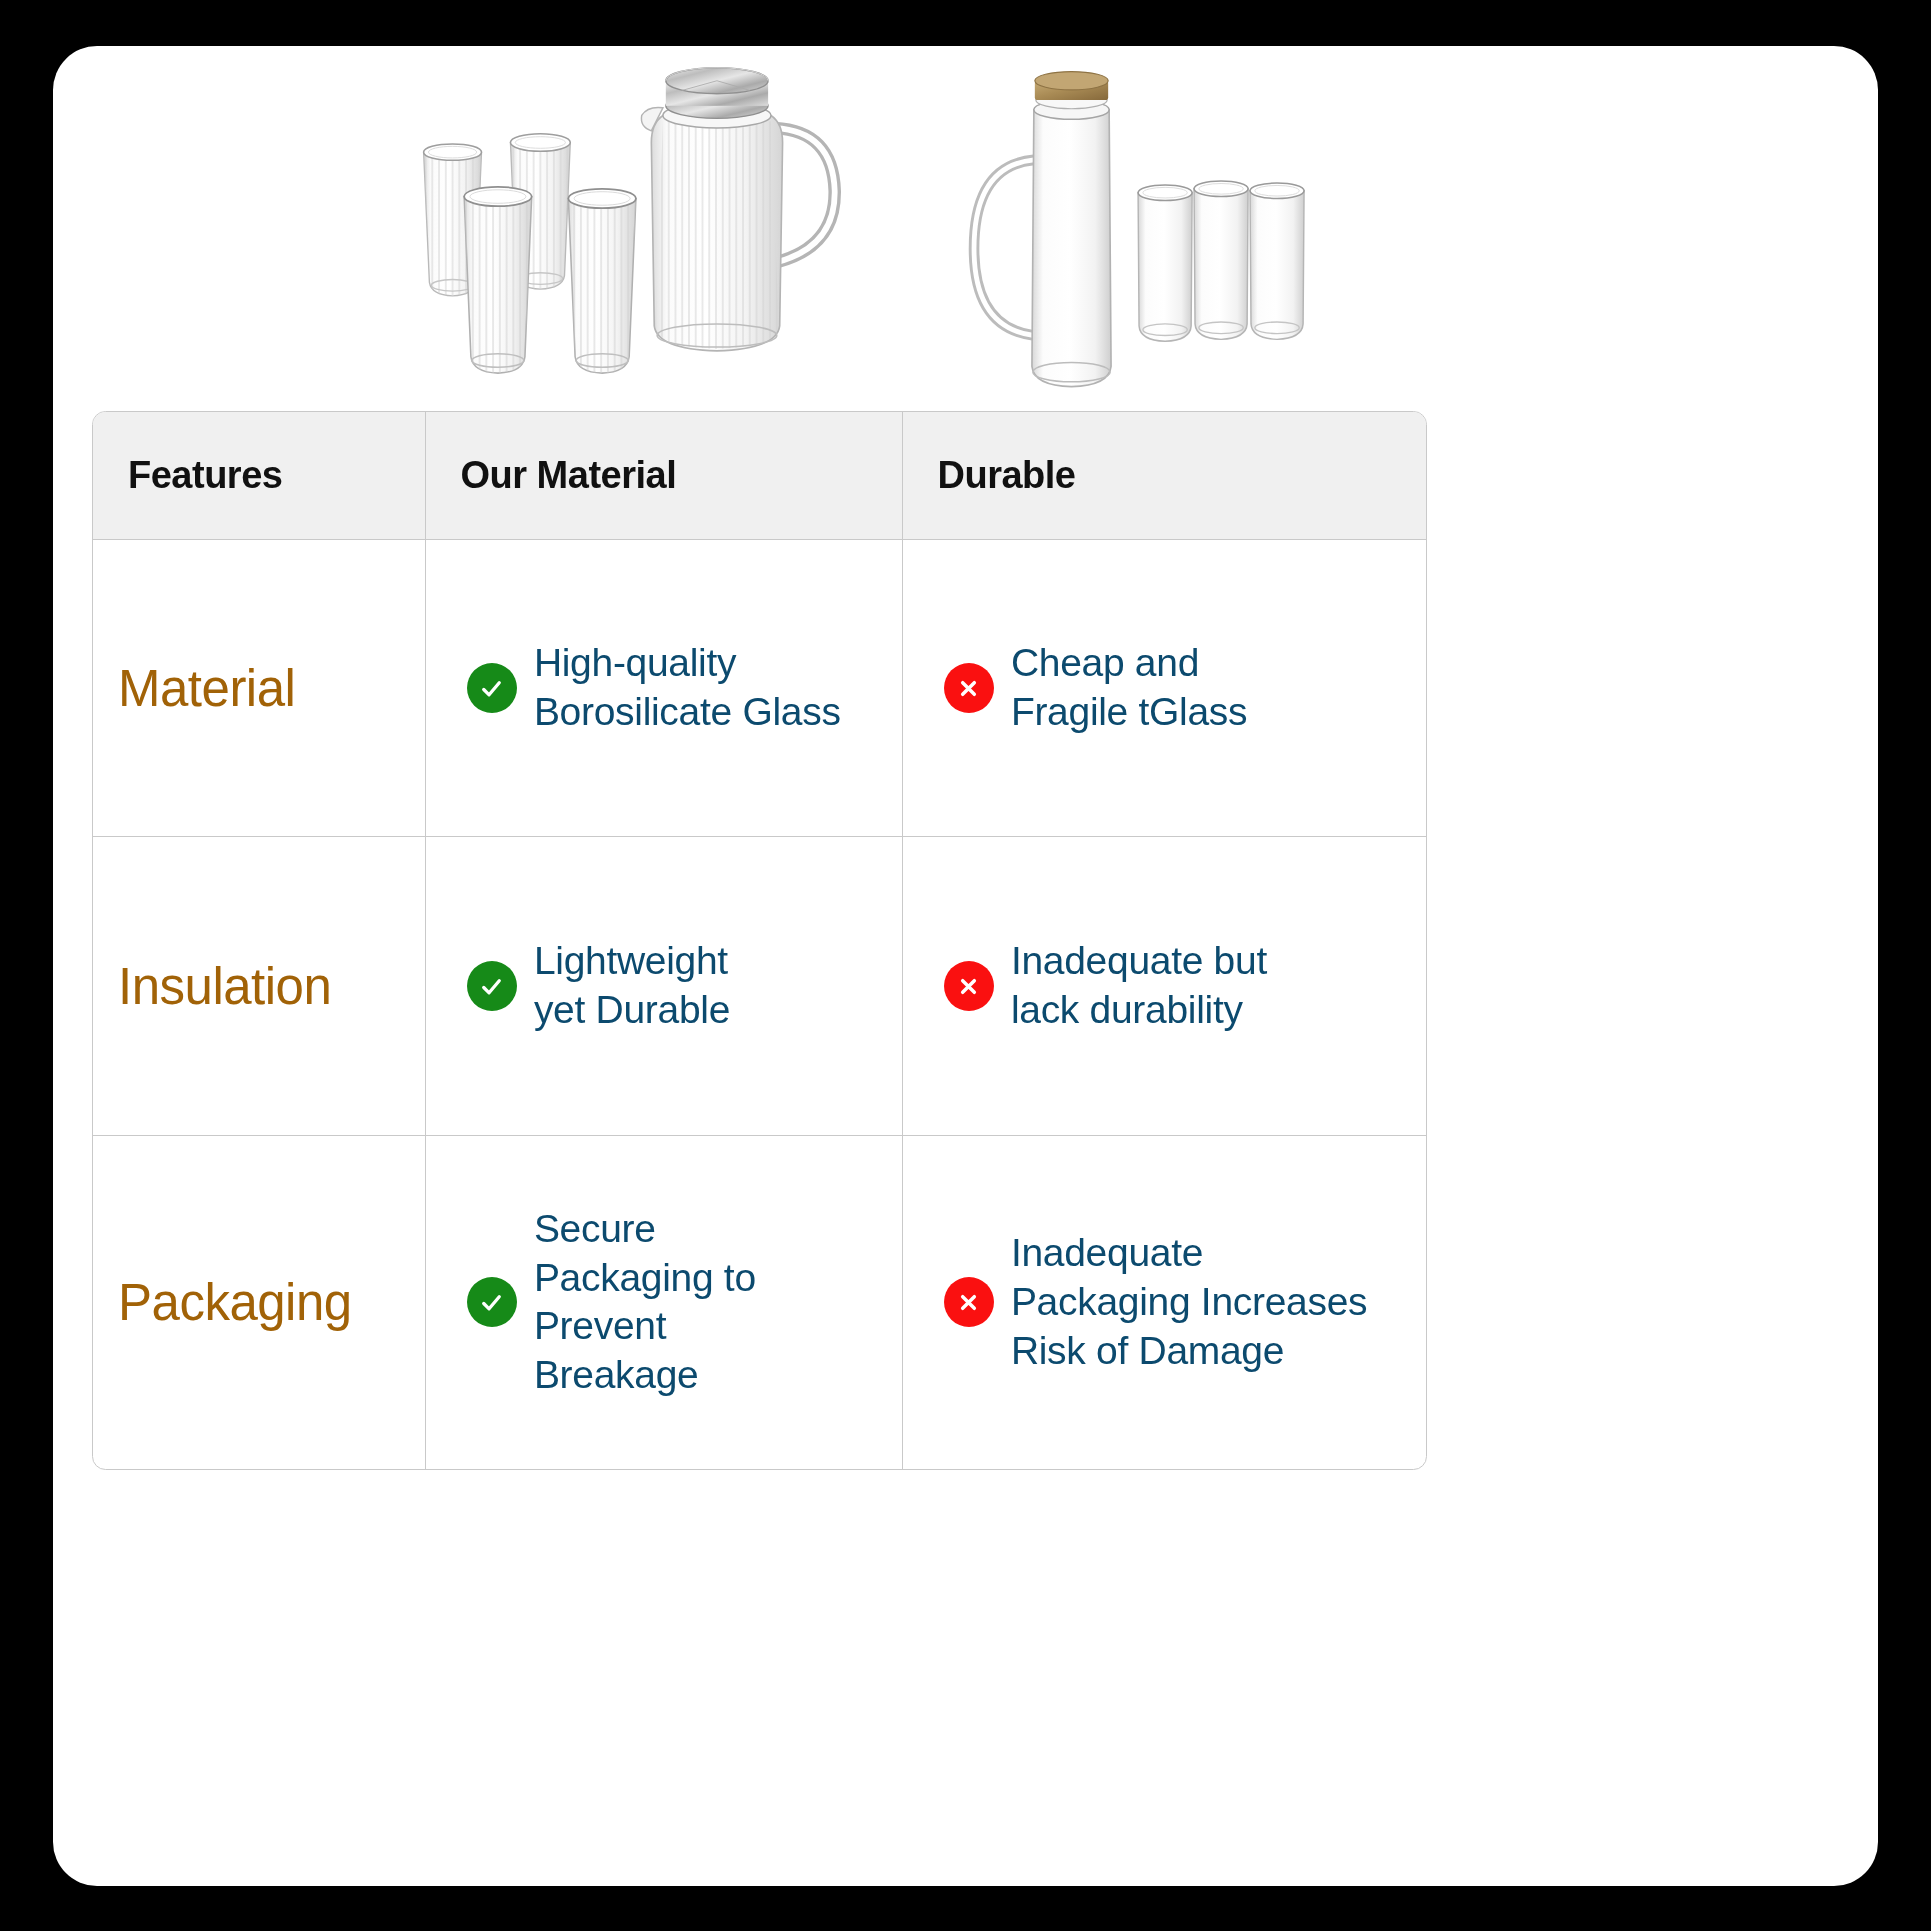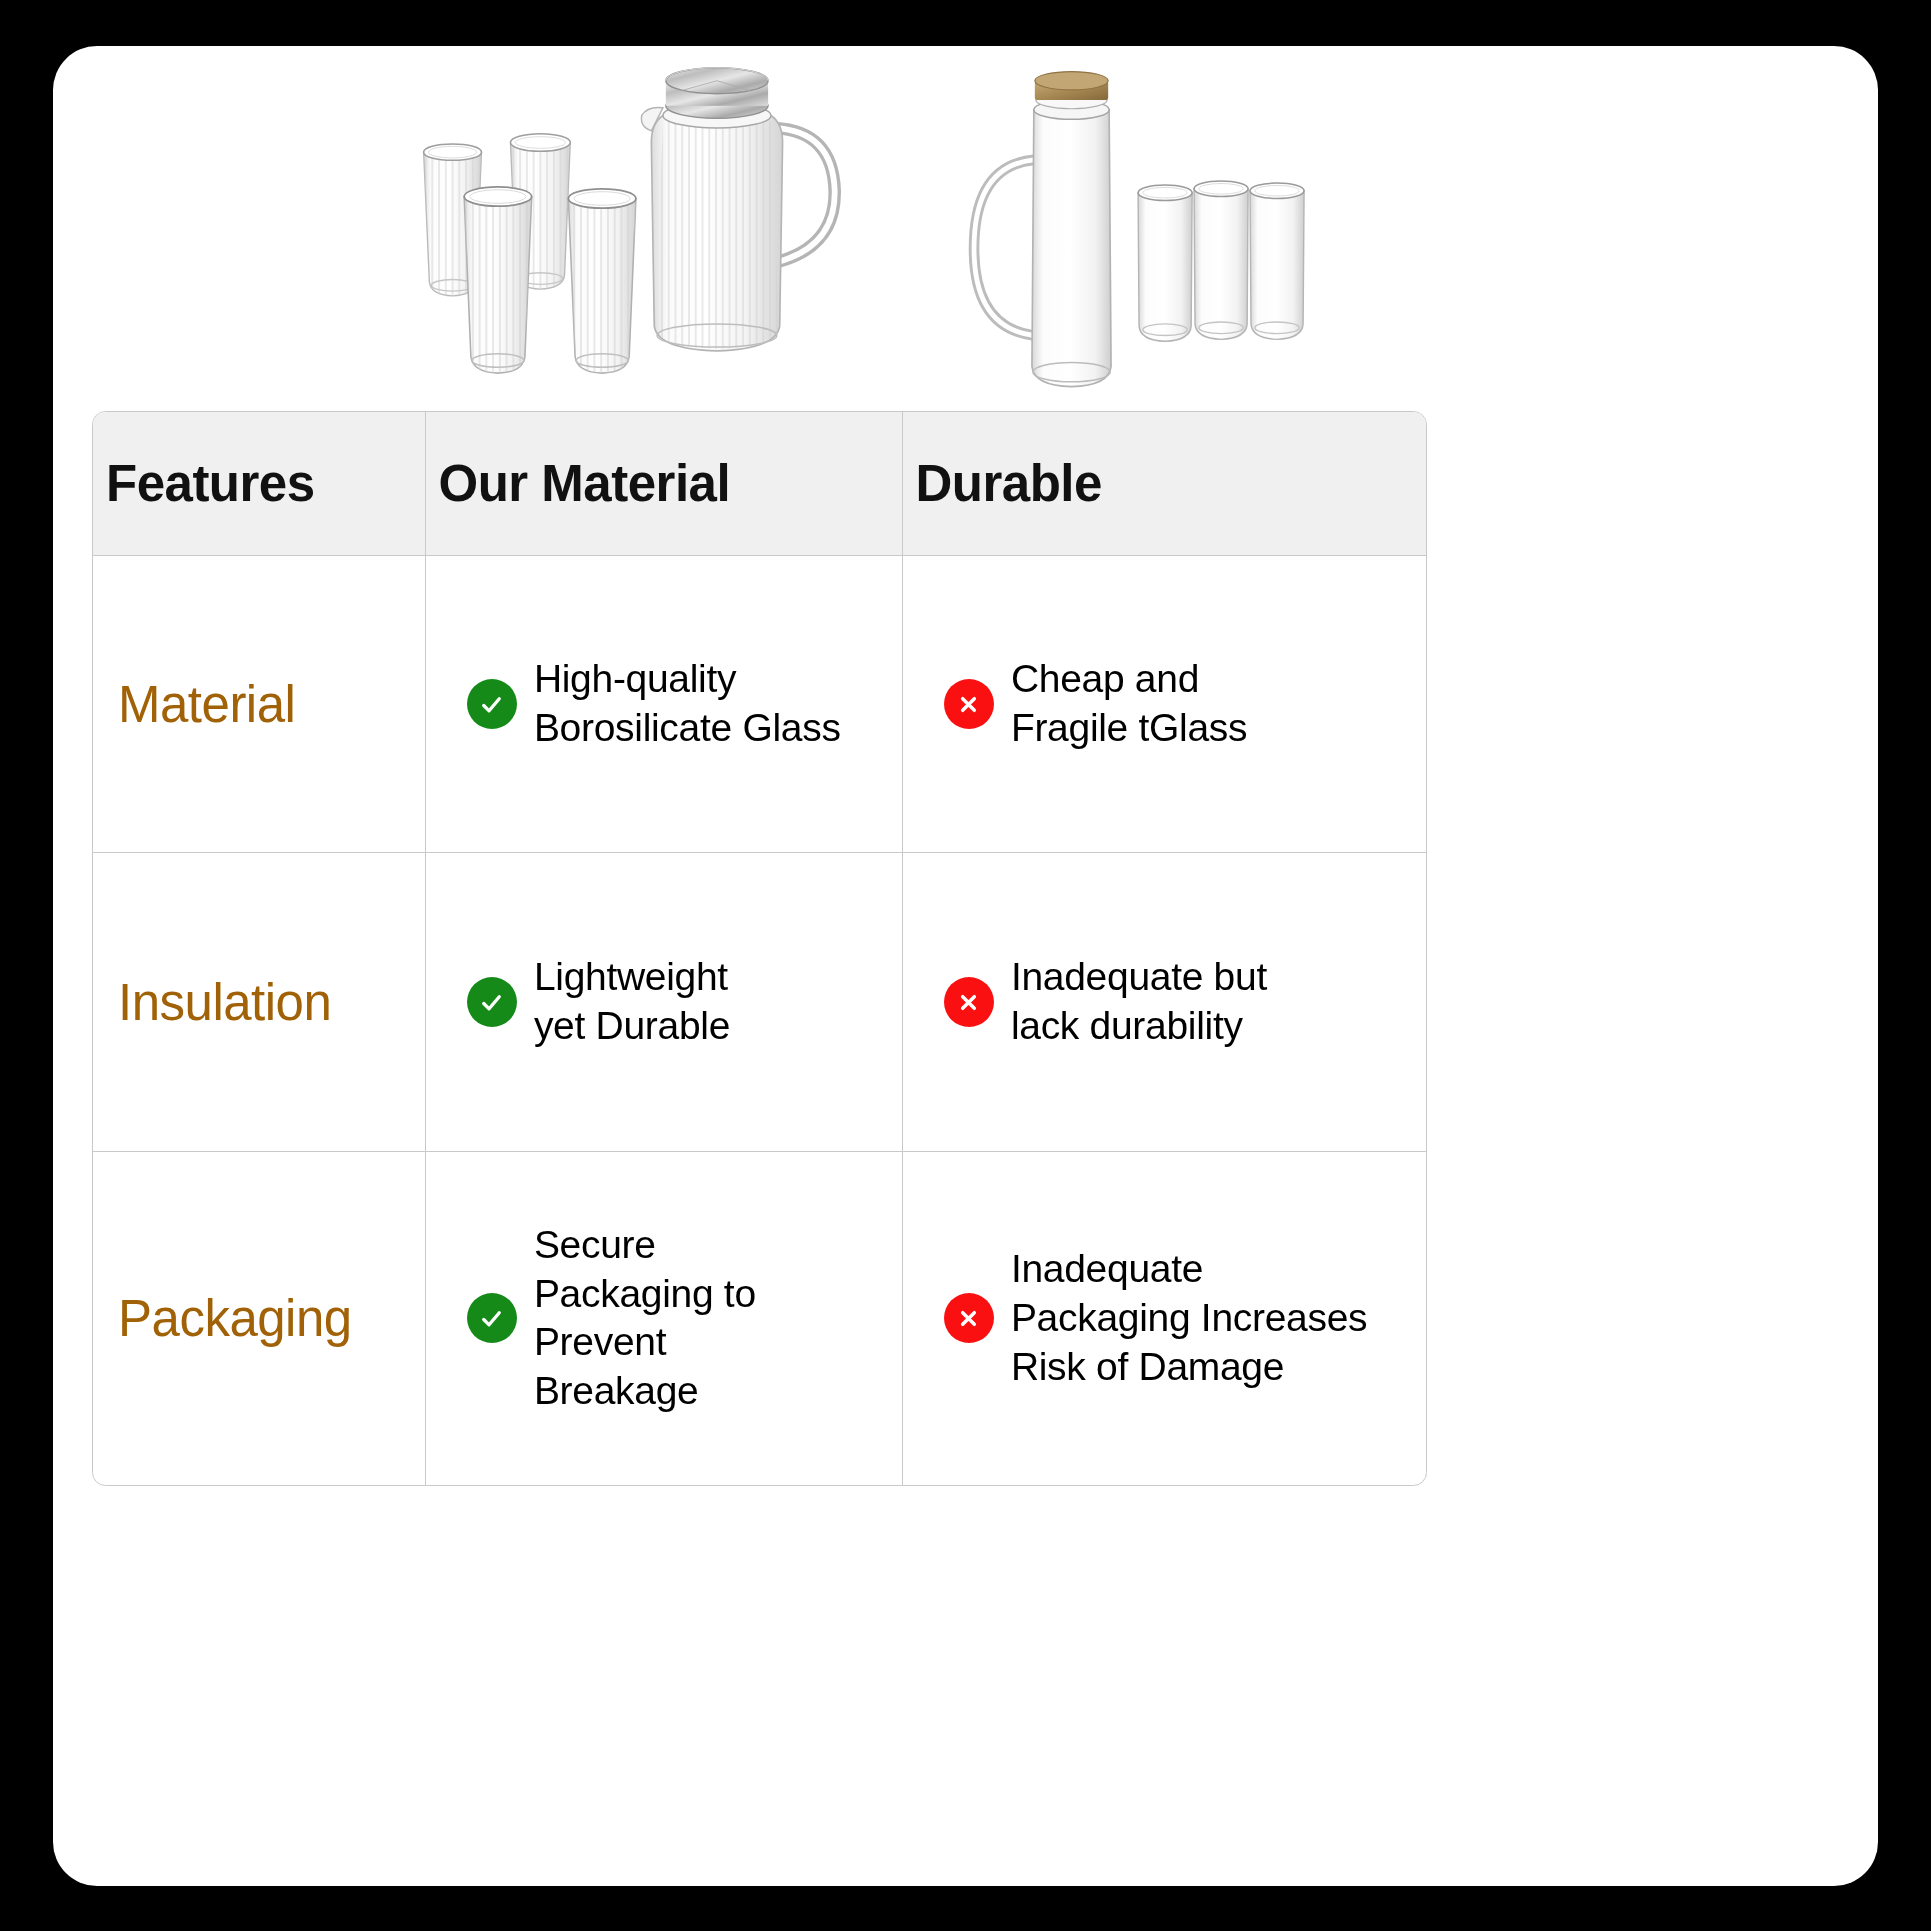--- a/index.html
+++ b/index.html
@@ -55,25 +55,25 @@
     table-layout: fixed;
   }
 
   col.c-feature { width: 332px; }
   col.c-ours    { width: 477px; }
   col.c-others  { width: 526px; }
 
   thead th {
     background: #f0f0f0;
     text-align: left;
-    font-size: 51px;
+    font-size: 38px;
     font-weight: 700;
     color: #111111;
     letter-spacing: -0.5px;
-    padding: 42px 0 42px 13px;
+    padding: 42px 0 42px 35px;
     border-right: 1px solid #c9c9c9;
     vertical-align: middle;
   }
   thead th:last-child { border-right: none; }
 
   tbody td {
     border-top: 1px solid #c9c9c9;
     border-right: 1px solid #c9c9c9;
     vertical-align: middle;
     padding: 0;
@@ -105,21 +105,21 @@
     border-radius: 50%;
     display: flex;
     align-items: center;
     justify-content: center;
   }
   .badge svg { display: block; }
 
   .value-text {
     font-size: 39px;
     line-height: 1.25;
-    color: #000000;
+    color: #0c4a6e;
     letter-spacing: -0.3px;
     white-space: pre-line;
   }
 
   
   tr.row-material   td { height: 297px; }
   tr.row-insulation td { height: 299px; }
   tr.row-packaging  td { height: 333px; }
 </style>
 </head>

